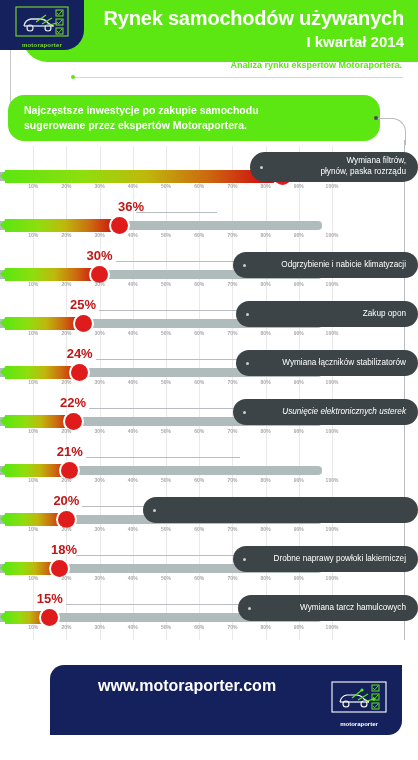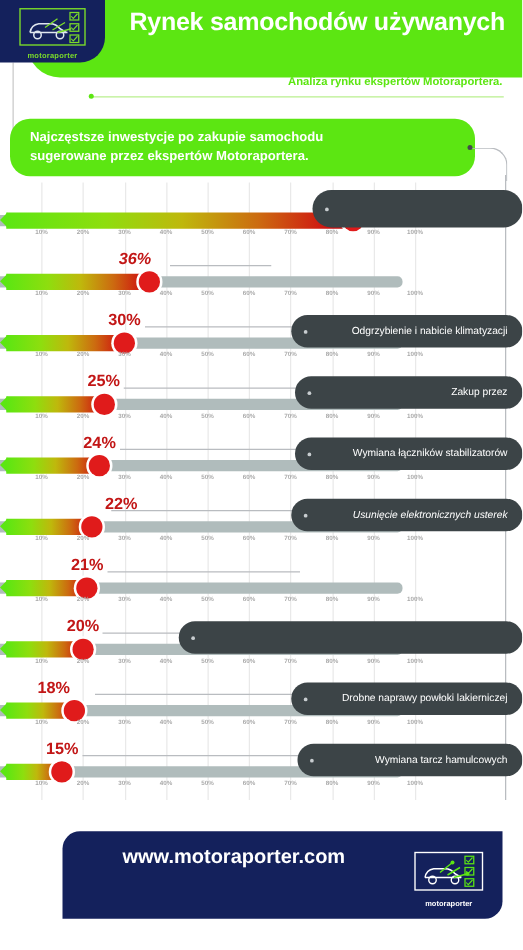--- a/index.html
+++ b/index.html
@@ -375,20 +375,21 @@
       <div class="grid-line" style="left: 166px;"></div>
       <div class="grid-line" style="left: 199.2px;"></div>
       <div class="grid-line" style="left: 232.4px;"></div>
       <div class="grid-line" style="left: 265.6px;"></div>
       <div class="grid-line" style="left: 298.8px;"></div>
       <div class="grid-line" style="left: 332px;"></div>
     </div>
 
   <div class="header-band">
     <div class="header-title">Rynek samochodów używanych</div>
+    <div class="header-sub">I kwartał 2014</div>
   </div>
 
   <div class="logo-badge">
     <svg class="logo-inner" viewBox="0 0 60 42">
       <rect x="4" y="3" width="52" height="29" fill="none" stroke="#7bdc2a" stroke-width="1.1"></rect>
       <path d="M12 22 q1-6 7-7 h9 q5 0 8 4 l5 3" fill="none" stroke="#dfe6ef" stroke-width="1.3"></path>
       <path d="M12 22 h30" fill="none" stroke="#dfe6ef" stroke-width="1.3"></path>
       <circle cx="18" cy="24" r="3" fill="none" stroke="#dfe6ef" stroke-width="1.2"></circle>
       <circle cx="36" cy="24" r="3" fill="none" stroke="#dfe6ef" stroke-width="1.2"></circle>
       <path d="M24 18 L34 11 M30 20 L40 14 M34 22 L45 19" stroke="#7bdc2a" stroke-width="1.1" fill="none"></path>
@@ -432,30 +433,32 @@
           <div class="tick" style="left: 132.8px;">40%</div>
           <div class="tick" style="left: 166px;">50%</div>
           <div class="tick" style="left: 199.2px;">60%</div>
           <div class="tick" style="left: 232.4px;">70%</div>
           <div class="tick" style="left: 265.6px;">80%</div>
           <div class="tick" style="left: 298.8px;">90%</div>
           <div class="tick" style="left: 332px;">100%</div>
         </div>
         <div class="label-box two-line" style="width: 168px;">
           <div class="label-dot" style="left: 10px;"></div>
+          <div class="label-text">Wymiana filtrów,
+płynów, paska rozrządu</div>
         </div>
       </div>
       <div class="row" style="top: 199px;">
         <div class="track" style="width: 322.04px;"></div>
         <div class="fill-wrap" style="width: 123.52px;">
           <div class="fill-arrow"></div>
           <div class="fill" style="width: 118.52px;"></div>
         </div>
         <div class="knob" style="left: 119.52px;"></div>
-        <div class="pct" style="left: 108px; font-style: italic;">36%</div>
+        <div class="pct" style="left: 131px;">36%</div>
         <div class="leader" style="left: 135.52px; width: 81.48px;"></div>
         <div class="ticks">
           <div class="tick" style="left: 33.2px;">10%</div>
           <div class="tick" style="left: 66.4px;">20%</div>
           <div class="tick" style="left: 99.6px;">30%</div>
           <div class="tick" style="left: 132.8px;">40%</div>
           <div class="tick" style="left: 166px;">50%</div>
           <div class="tick" style="left: 199.2px;">60%</div>
           <div class="tick" style="left: 232.4px;">70%</div>
           <div class="tick" style="left: 265.6px;">80%</div>
@@ -505,21 +508,21 @@
           <div class="tick" style="left: 132.8px;">40%</div>
           <div class="tick" style="left: 166px;">50%</div>
           <div class="tick" style="left: 199.2px;">60%</div>
           <div class="tick" style="left: 232.4px;">70%</div>
           <div class="tick" style="left: 265.6px;">80%</div>
           <div class="tick" style="left: 298.8px;">90%</div>
           <div class="tick" style="left: 332px;">100%</div>
         </div>
         <div class="label-box" style="width: 182px;">
           <div class="label-dot" style="left: 10px;"></div>
-          <div class="label-text">Zakup przez</div>
+          <div class="label-text">Zakup opon</div>
         </div>
       </div>
       <div class="row" style="top: 346px;">
         <div class="track" style="width: 322.04px;"></div>
         <div class="fill-wrap" style="width: 83.68px;">
           <div class="fill-arrow"></div>
           <div class="fill" style="width: 78.68px;"></div>
         </div>
         <div class="knob" style="left: 79.68px;"></div>
         <div class="pct" style="left: 79.68px;">24%</div>
@@ -541,21 +544,21 @@
           <div class="label-text">Wymiana łączników stabilizatorów</div>
         </div>
       </div>
       <div class="row" style="top: 395px;">
         <div class="track" style="width: 322.04px;"></div>
         <div class="fill-wrap" style="width: 77.04px;">
           <div class="fill-arrow"></div>
           <div class="fill" style="width: 72.04px;"></div>
         </div>
         <div class="knob" style="left: 73.04px;"></div>
-        <div class="pct" style="left: 73.04px; margin-left: 24px;">22%</div>
+        <div class="pct" style="left: 73.04px;">22%</div>
         <div class="leader" style="left: 89.04px; width: 147.96px;"></div>
         <div class="ticks">
           <div class="tick" style="left: 33.2px;">10%</div>
           <div class="tick" style="left: 66.4px;">20%</div>
           <div class="tick" style="left: 99.6px;">30%</div>
           <div class="tick" style="left: 132.8px;">40%</div>
           <div class="tick" style="left: 166px;">50%</div>
           <div class="tick" style="left: 199.2px;">60%</div>
           <div class="tick" style="left: 232.4px;">70%</div>
           <div class="tick" style="left: 265.6px;">80%</div>
@@ -614,21 +617,21 @@
           <div class="label-dot" style="left: 10px;"></div>
         </div>
       </div>
       <div class="row" style="top: 542px;">
         <div class="track" style="width: 322.04px;"></div>
         <div class="fill-wrap" style="width: 63.76px;">
           <div class="fill-arrow"></div>
           <div class="fill" style="width: 58.76px;"></div>
         </div>
         <div class="knob" style="left: 59.76px;"></div>
-        <div class="pct" style="left: 43px;">18%</div>
+        <div class="pct" style="left: 64px;">18%</div>
         <div class="leader" style="left: 75.76px; width: 161.24px;"></div>
         <div class="ticks">
           <div class="tick" style="left: 33.2px;">10%</div>
           <div class="tick" style="left: 66.4px;">20%</div>
           <div class="tick" style="left: 99.6px;">30%</div>
           <div class="tick" style="left: 132.8px;">40%</div>
           <div class="tick" style="left: 166px;">50%</div>
           <div class="tick" style="left: 199.2px;">60%</div>
           <div class="tick" style="left: 232.4px;">70%</div>
           <div class="tick" style="left: 265.6px;">80%</div>

